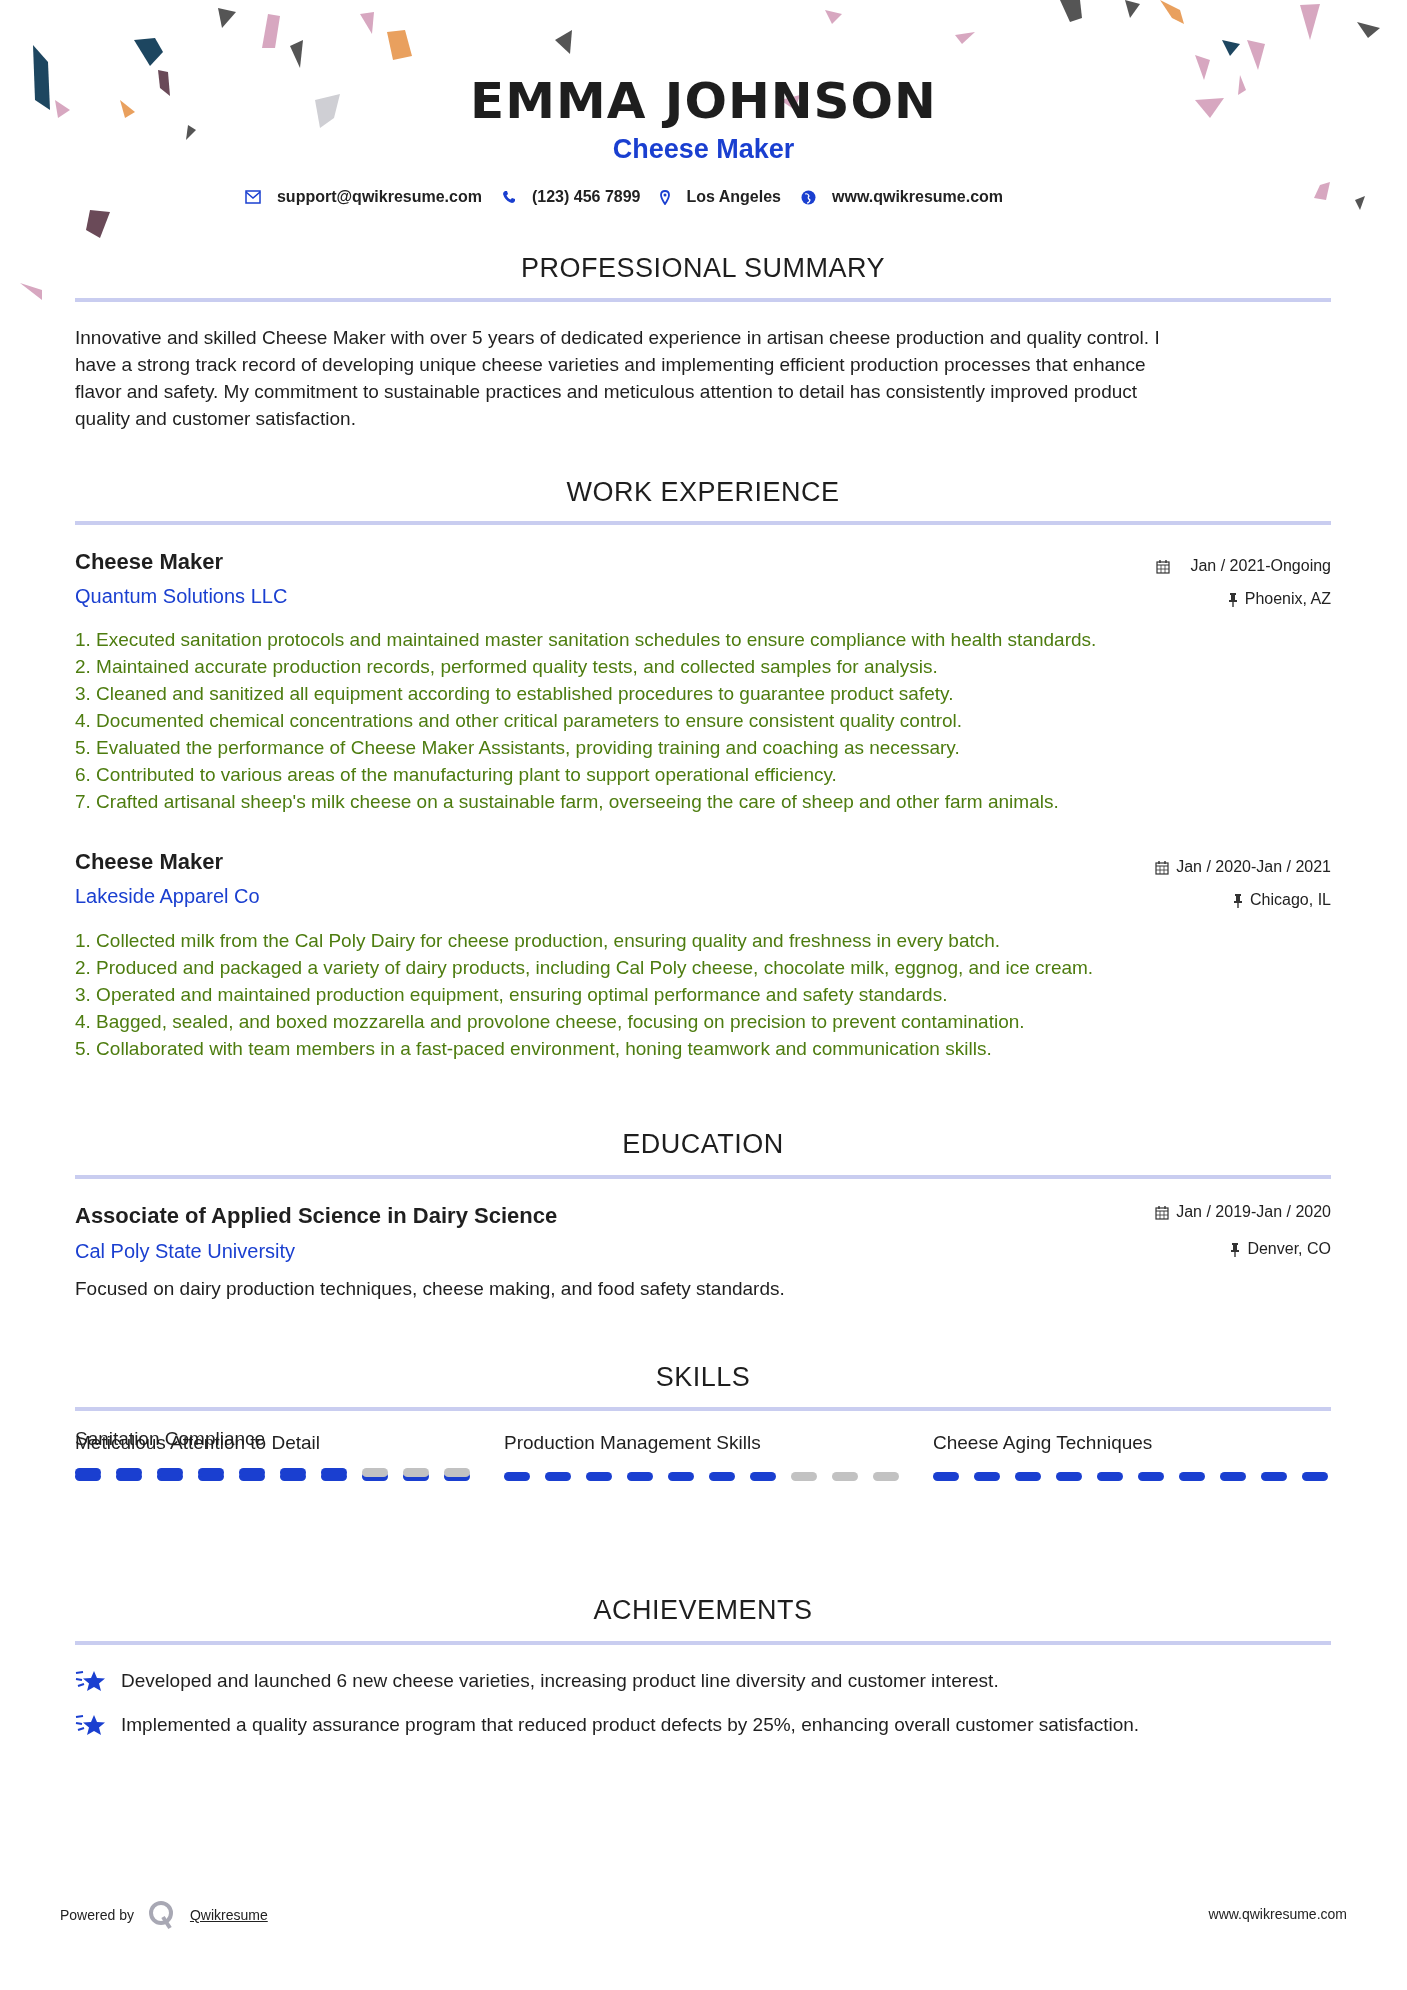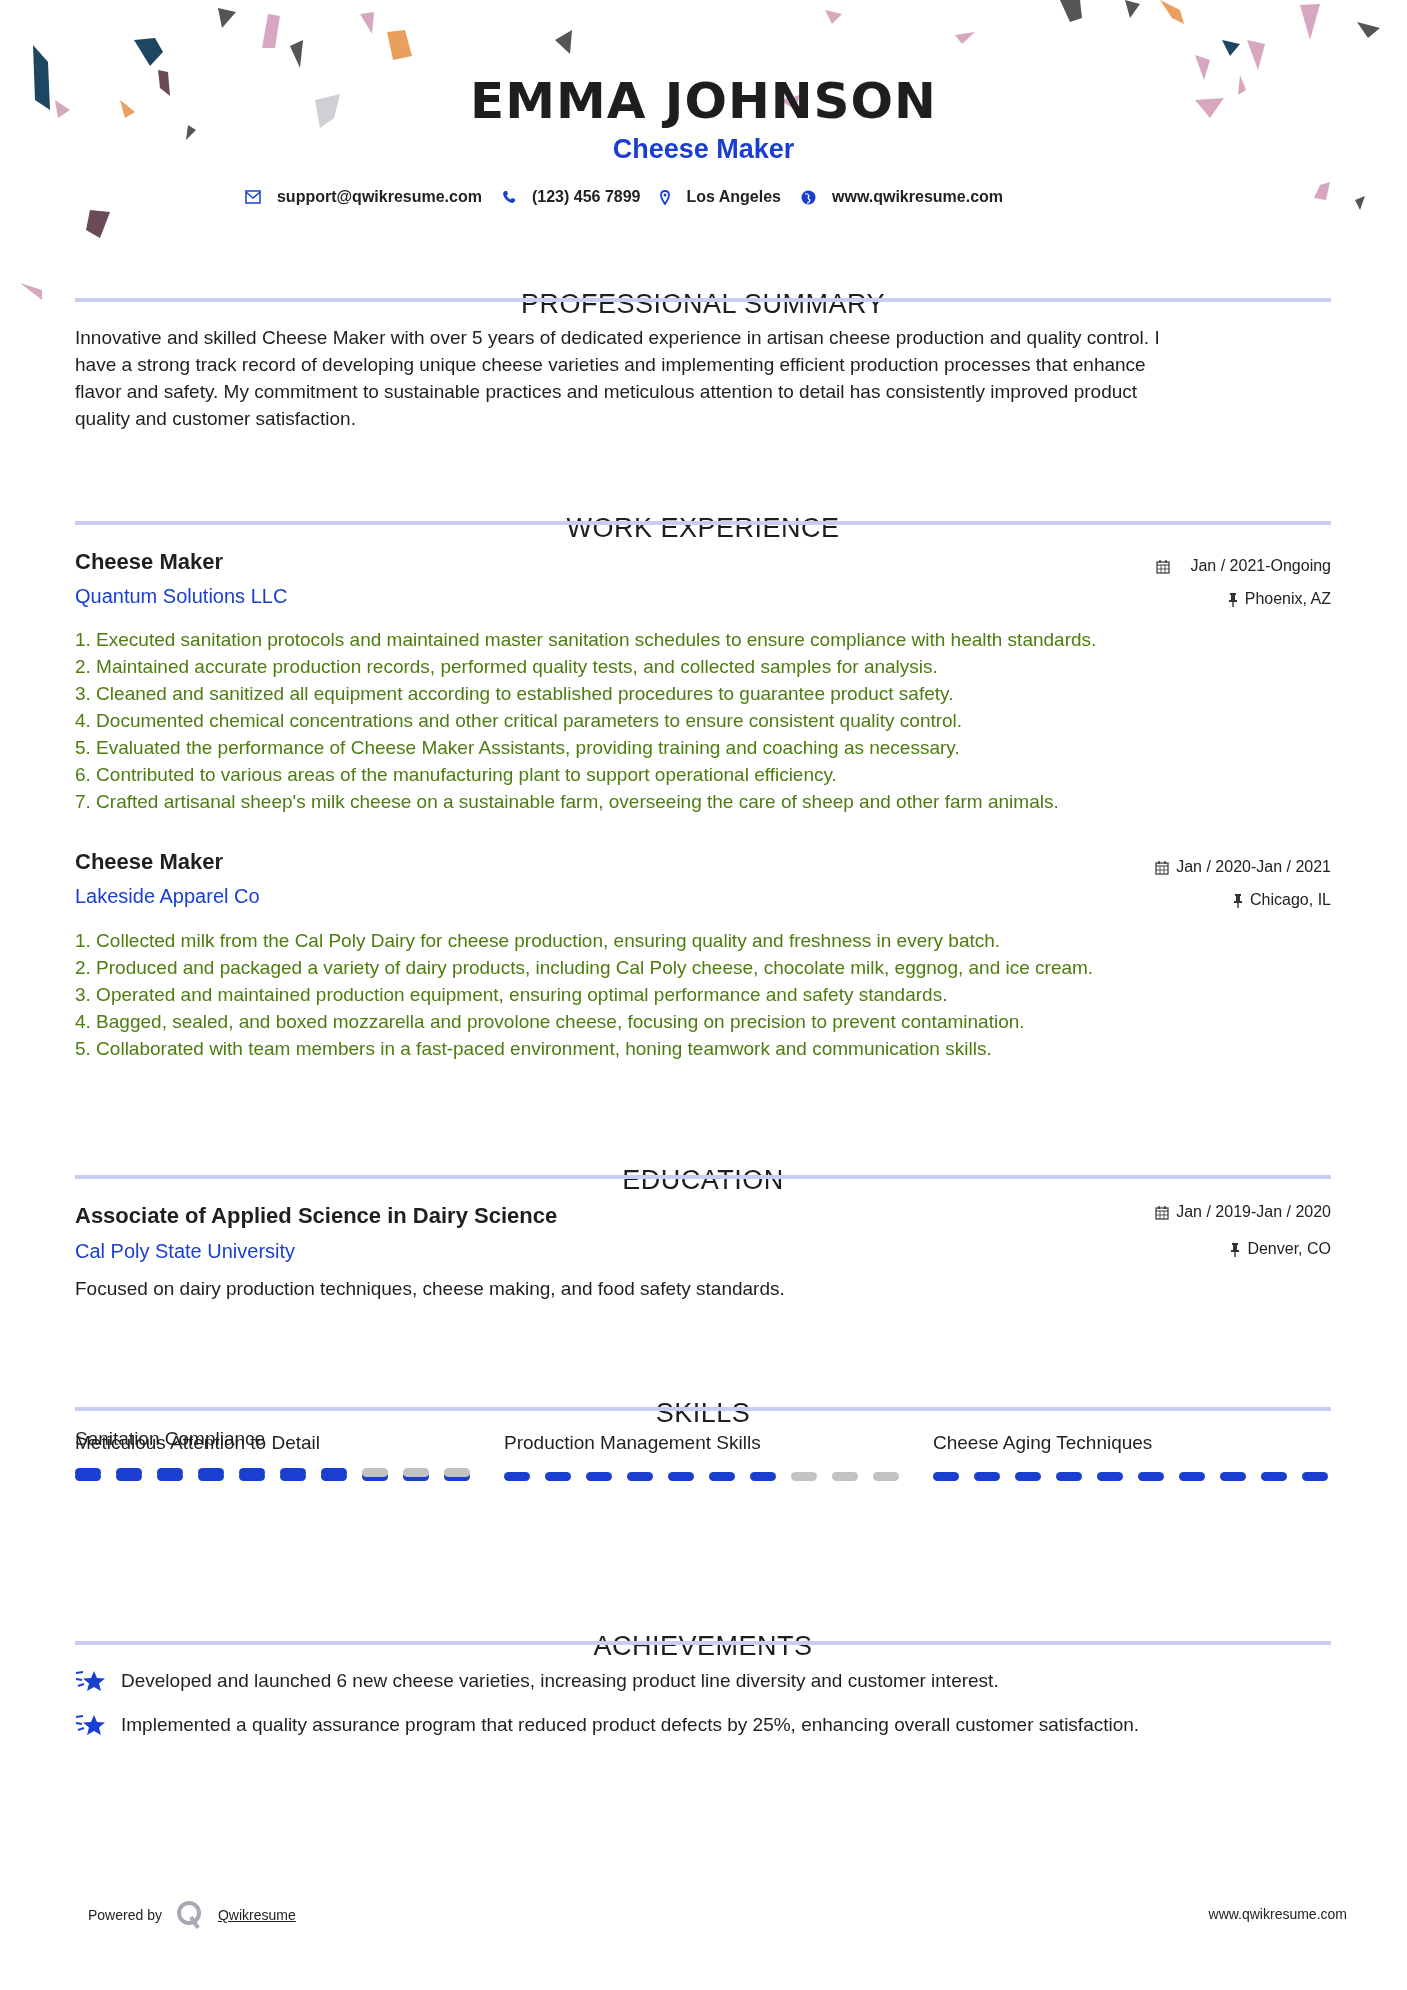--- a/index.html
+++ b/index.html
@@ -6,36 +6,36 @@
   body {
     width:1407px; height:1990px; background:#ffffff; position:relative; overflow:hidden;
     font-family:"Liberation Sans", "DejaVu Sans", sans-serif; color:#1f1f1f;
   }
   .confetti { position:absolute; left:0; top:0; width:1407px; height:320px; pointer-events:none; }
   .name { position:absolute; top:72px; left:0; width:1407px; text-align:center; font-family:"DejaVu Sans", sans-serif; font-weight:bold; font-size:50px; letter-spacing:1px; color:#1e1e1e; }
   .jobtitle { position:absolute; top:134px; left:0; width:1407px; text-align:center; font-weight:bold; font-size:27px; color:#1a3fd0; }
   .contacts { position:absolute; top:188px; left:0; width:1248px; display:flex; justify-content:center; align-items:center; gap:0; font-size:16px; font-weight:bold; color:#222; }
   .contact { display:flex; align-items:center; margin:0 10px; }
   .contact svg { margin-right:16px; }
-  .section-title { position:absolute; left:75px; width:1256px; text-align:center; font-size:27px; font-weight:normal; letter-spacing:0.5px; color:#1e1e1e;margin-top:36px; }
+  .section-title { position:absolute; left:75px; width:1256px; text-align:center; font-size:27px; font-weight:normal; letter-spacing:0.5px; color:#1e1e1e; }
   .rule { position:absolute; left:75px; width:1256px; height:4px; background:#c9cdf0; }
   .para { position:absolute; left:75px; width:1260px; font-size:19px; line-height:27px; color:#1f1f1f; }
   .entry-title { position:absolute; left:75px; font-size:22px; font-weight:bold; color:#1f1f1f; }
   .entry-org { position:absolute; left:75px; font-size:20px; color:#1a3fd0; }
   .entry-meta { position:absolute; right:76px; font-size:16px; color:#222; display:flex; align-items:center; }
   .entry-meta svg { margin-right:7px; }
   .list { position:absolute; left:75px; width:1270px; margin:0; padding:0; list-style:none; font-size:19px; line-height:27px; color:#4d7c0f; }
   .skill { position:absolute; width:400px; }
   .skill-label { font-size:19px; color:#1f1f1f; height:26px; }
   .bars { display:flex; gap:15px; margin-top:14px; }
   .bar { width:26px; height:9px; border-radius:5px; background:#1a3fd0; }
   .bar.off { background:#c2c2c2; }
   .ach { position:absolute; left:75px; display:flex; align-items:center; font-size:19px; color:#1f1f1f; }
   .ach svg { margin-right:14px; }
-  .footer-left { position:absolute; left:60px; top:1900px; display:flex; align-items:center; font-size:14px; color:#222;margin-left:28px; }
+  .footer-left { position:absolute; left:60px; top:1900px; display:flex; align-items:center; font-size:14px; color:#222; }
   .footer-left .q { margin:0 14px; }
   .footer-left a { color:#222; text-decoration:underline; }
   .footer-right { position:absolute; right:60px; top:1906px; font-size:14px; color:#222; }
 </style>
 </head>
 <body>
 
 <svg class="confetti" viewBox="0 0 1407 320">
   <polygon points="33,45 48,62 50,110 35,100" fill="#1d4660"></polygon>
   <polygon points="134,40 155,38 163,52 150,66" fill="#1d4660"></polygon>

